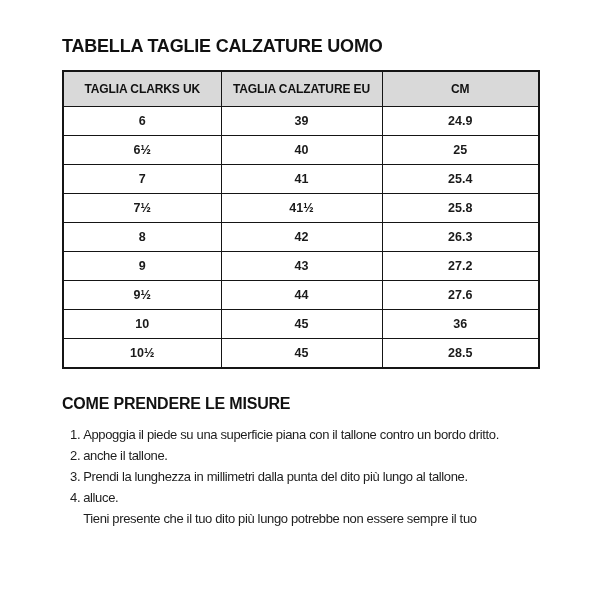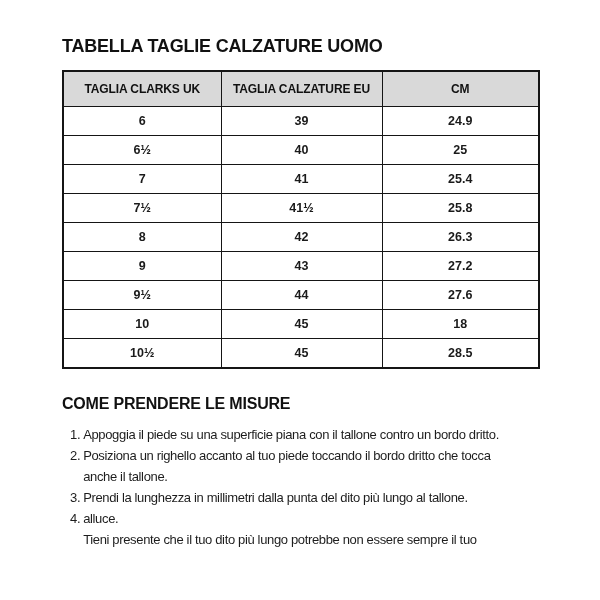--- a/index.html
+++ b/index.html
@@ -141,21 +141,21 @@
         <td>27.2</td>
       </tr>
       <tr>
         <td>9½</td>
         <td>44</td>
         <td>27.6</td>
       </tr>
       <tr>
         <td>10</td>
         <td>45</td>
-        <td>18</td>
+        <td>36</td>
       </tr>
       <tr>
         <td>10½</td>
         <td>45</td>
         <td>28.5</td>
       </tr>
     </tbody>
   </table>
 
   <h2 class="section-title">COME PRENDERE LE MISURE</h2>
@@ -163,21 +163,20 @@
   <ol class="instructions">
     <li class="instr-item">
       <span class="instr-num">1.</span>
       <span class="instr-lines">
         <span class="instr-line">Appoggia il piede su una superficie piana con il tallone contro un bordo dritto.</span>
       </span>
     </li>
     <li class="instr-item">
       <span class="instr-num">2.</span>
       <span class="instr-lines">
-        <span class="instr-line" style="display:block">Posiziona un righello accanto al tuo piede toccando il bordo dritto che tocca</span>
         <span class="instr-line" style="display:block">anche il tallone.</span>
       </span>
     </li>
     <li class="instr-item">
       <span class="instr-num">3.</span>
       <span class="instr-lines">
         <span class="instr-line">Prendi la lunghezza in millimetri dalla punta del dito più lungo al tallone.</span>
       </span>
     </li>
     <li class="instr-item">

